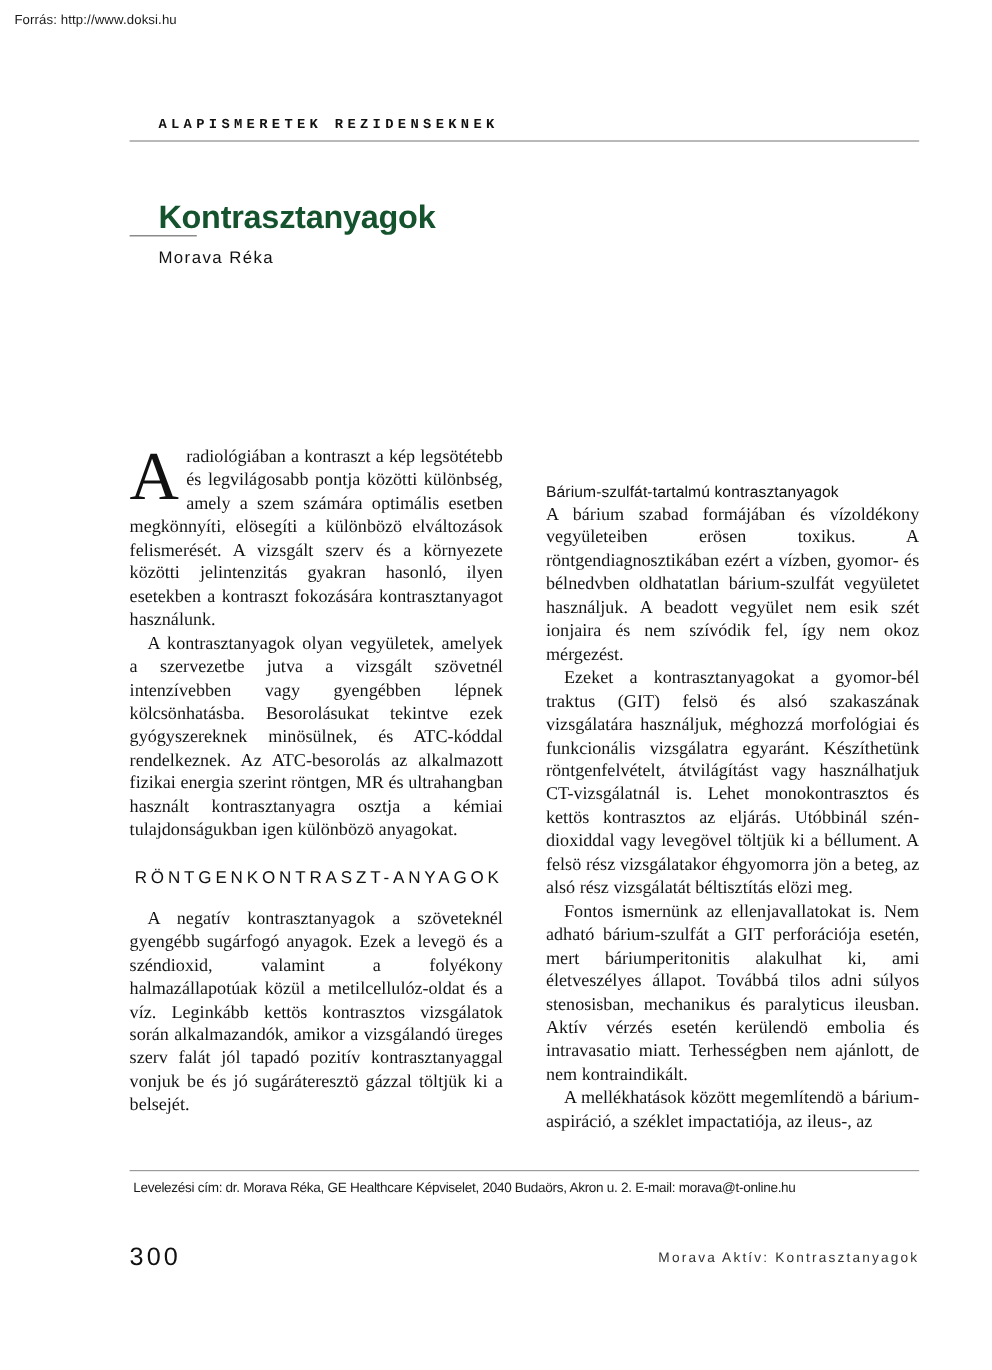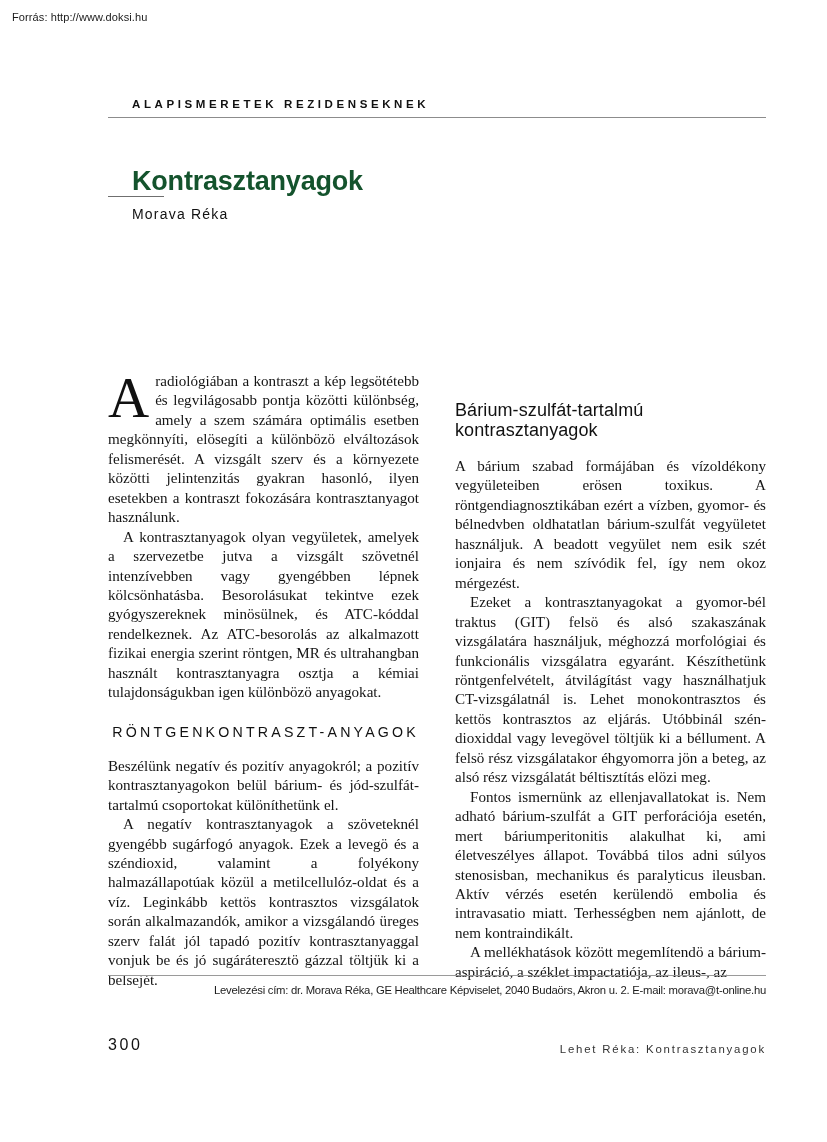--- a/index.html
+++ b/index.html
@@ -35,21 +35,21 @@
     top: 0;
     width: 658px;
     height: 1142px;
   }
 
   
   .kicker {
     position: absolute;
     left: 24px;
     top: 98px;
-    font-family: Liberation Sans, sans-serif;
+    font-family: Liberation Mono, monospace;
     font-size: 11.5px;
     font-weight: 700;
     letter-spacing: 3.6px;
     color: #111;
     white-space: nowrap;
     text-align: center;
   }
   .rule-full {
     position: absolute;
     left: 0;
@@ -137,23 +137,23 @@
     font-family: "Liberation Sans", sans-serif;
     font-size: 14.2px;
     font-weight: 400;
     letter-spacing: 3.2px;
     line-height: 21px;
     color: #111;
     text-transform: none;
     text-align: right;
   }
   h2.sect-plain {
-    margin: 0 0 17px 0;
-    font-family: "Liberation Sans", sans-serif;
-    font-size: 18px;
+    margin: 0 0 0 0;
+    font-family: "Liberation Sans", sans-serif;
+    font-size: 13px;
     font-weight: 400;
     letter-spacing: 0.1px;
     line-height: 20px;
     color: #111;
   }
   .gap-before-sect { height: 28px; }
 
   
   .rule-foot {
     position: absolute;
@@ -167,30 +167,29 @@
     position: absolute;
     left: 3px;
     top: 983px;
     width: 655px;
     font-family: "Liberation Sans", sans-serif;
     font-size: 11.3px;
     line-height: 15px;
     letter-spacing: -0.25px;
     color: #1c1c1c;
     white-space: nowrap;
-    text-align: right;
   }
 
   
   .folio {
     position: absolute;
     left: 0;
     top: 1036px;
     font-family: "Liberation Sans", sans-serif;
-    font-size: 16px;
+    font-size: 21px;
     font-weight: 400;
     letter-spacing: 2.6px;
     color: #111;
   }
   .running-head {
     position: absolute;
     right: 0;
     top: 1043px;
     font-family: "Liberation Sans", sans-serif;
     font-size: 11.4px;
@@ -212,34 +211,33 @@
   <h1 class="article-title">Kontrasztanyagok</h1>
   <div class="rule-short"></div>
   <div class="author">Morava Réka</div>
 
   <div class="columns">
 
     <div class="col col-left">
       <p class="body dropcap-para"><span class="dropcap">A</span><span>radiológiában a kontraszt a kép legsötétebb és legvilágosabb pontja közötti különbség, amely a szem számára optimális esetben megkönnyíti, elösegíti a különbözö elváltozások felismerését. A vizsgált szerv és a környezete közötti jelintenzitás gyakran hasonló, ilyen esetekben a kontraszt fokozására kontrasztanyagot használunk.</span></p>
       <p class="body indent">A kontrasztanyagok olyan vegyületek, amelyek a szervezetbe jutva a vizsgált szövetnél intenzívebben vagy gyengébben lépnek kölcsönhatásba. Besorolásukat tekintve ezek gyógyszereknek minösülnek, és ATC-kóddal rendelkeznek. Az ATC-besorolás az alkalmazott fizikai energia szerint röntgen, MR és ultrahangban használt kontrasztanyagra osztja a kémiai tulajdonságukban igen különbözö anyagokat.</p>
       <h2 class="sect-caps">RÖNTGENKONTRASZT-ANYAGOK</h2>
-      <p class="body">Beszélünk negatív és pozitív anyagokról; a pozitív kontrasztanyagokon belül bárium- és jód-szulfát-tartalmú csoportokat különíthetünk el.</p>
       <p class="body indent">A negatív kontrasztanyagok a szöveteknél gyengébb sugárfogó anyagok. Ezek a levegö és a széndioxid, valamint a folyékony halmazállapotúak közül a metilcellulóz-oldat és a víz. Leginkább kettös kontrasztos vizsgálatok során alkalmazandók, amikor a vizsgálandó üreges szerv falát jól tapadó pozitív kontrasztanyaggal vonjuk be és jó sugáráteresztö gázzal töltjük ki a belsejét.</p>
     </div>
 
     <div class="col col-right">
       <div class="gap-before-sect"></div>
       <h2 class="sect-plain">Bárium-szulfát-tartalmú kontrasztanyagok</h2>
       <p class="body">A bárium szabad formájában és vízoldékony vegyületeiben erösen toxikus. A röntgendiagnosztikában ezért a vízben, gyomor- és bélnedvben oldhatatlan bárium-szulfát vegyületet használjuk. A beadott vegyület nem esik szét ionjaira és nem szívódik fel, így nem okoz mérgezést.</p>
       <p class="body indent">Ezeket a kontrasztanyagokat a gyomor-bél traktus (GIT) felsö és alsó szakaszának vizsgálatára használjuk, méghozzá morfológiai és funkcionális vizsgálatra egyaránt. Készíthetünk röntgenfelvételt, átvilágítást vagy használhatjuk CT-vizsgálatnál is. Lehet monokontrasztos és kettös kontrasztos az eljárás. Utóbbinál szén-dioxiddal vagy levegövel töltjük ki a béllument. A felsö rész vizsgálatakor éhgyomorra jön a beteg, az alsó rész vizsgálatát béltisztítás elözi meg.</p>
       <p class="body indent">Fontos ismernünk az ellenjavallatokat is. Nem adható bárium-szulfát a GIT perforációja esetén, mert báriumperitonitis alakulhat ki, ami életveszélyes állapot. Továbbá tilos adni súlyos stenosisban, mechanikus és paralyticus ileusban. Aktív vérzés esetén kerülendö embolia és intravasatio miatt. Terhességben nem ajánlott, de nem kontraindikált.</p>
       <p class="body indent">A mellékhatások között megemlítendö a bárium-aspiráció, a széklet impactatiója, az ileus-, az</p>
     </div>
 
   </div>
 
   <div class="rule-foot"></div>
   <div class="corresp">Levelezési cím: dr. Morava Réka, GE Healthcare Képviselet, 2040 Budaörs, Akron u. 2. E-mail: morava@t-online.hu</div>
 
   <div class="folio">300</div>
-  <div class="running-head">Lehet Réka: Kontrasztanyagok</div>
+  <div class="running-head">Morava Aktív: Kontrasztanyagok</div>
 
 </div>
 
 </body></html>

